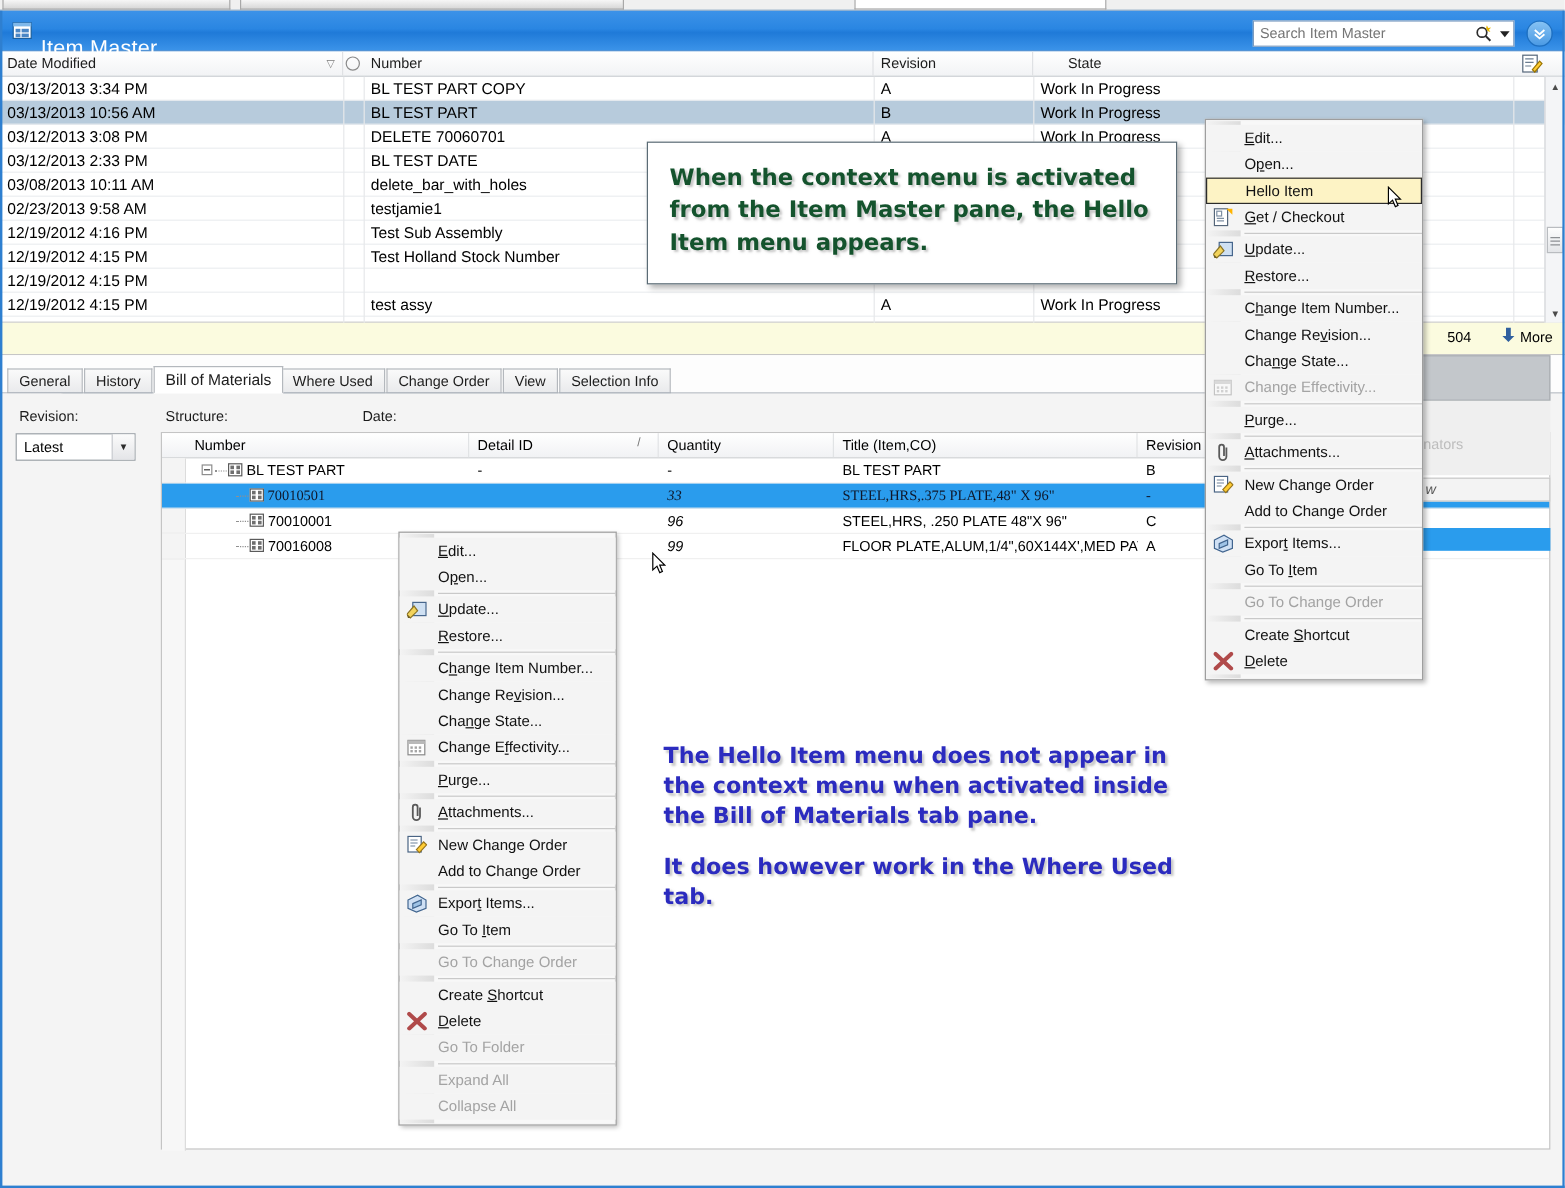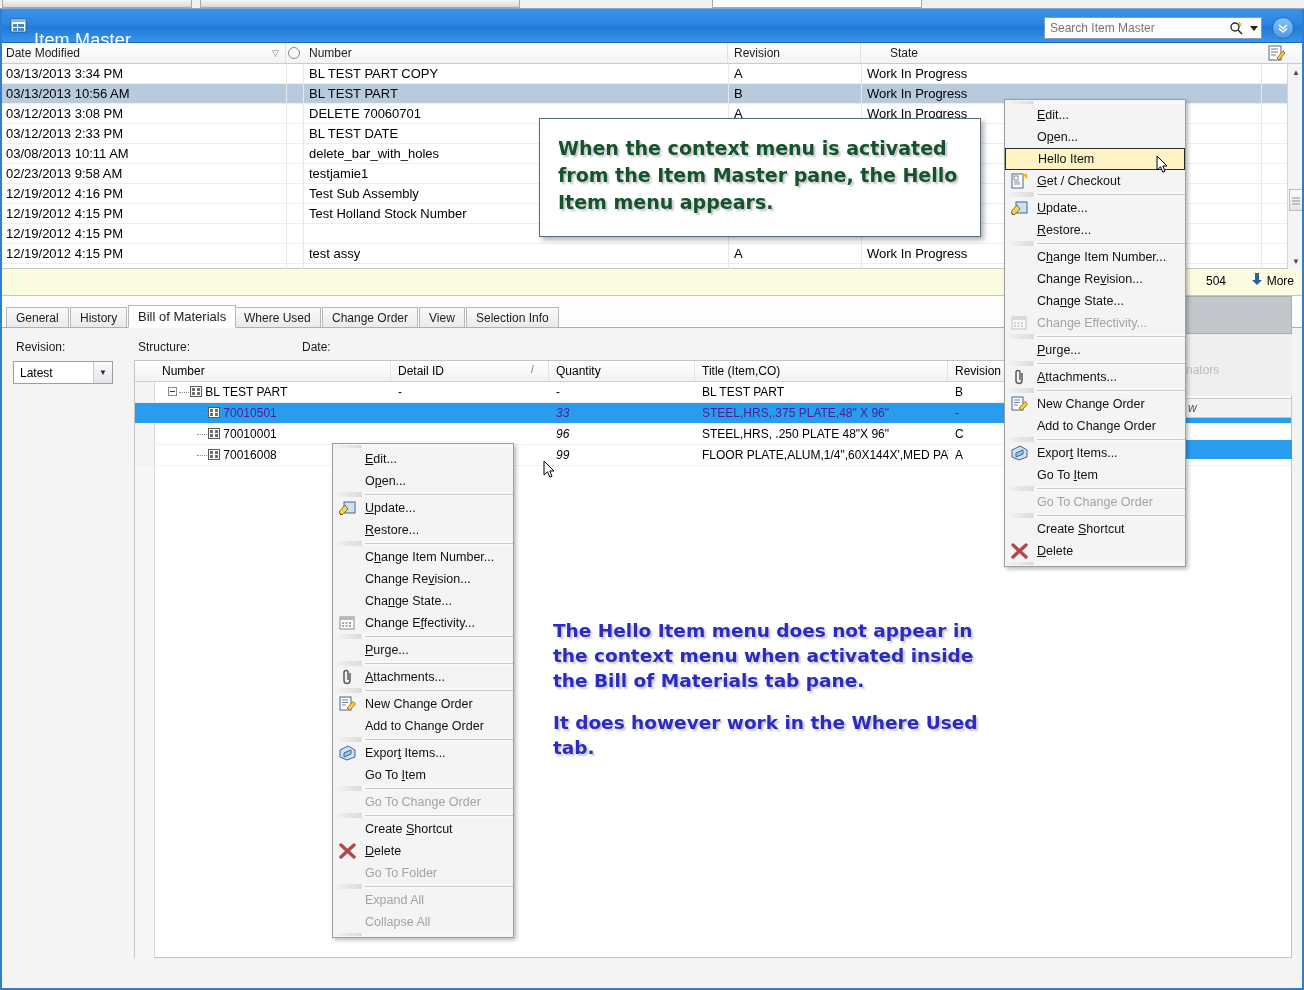--- a/index.html
+++ b/index.html
@@ -99,21 +99,21 @@
   
   #bom-table { position:absolute; left:134px; top:64px; width:1158px; height:598px;
      background:#ffffff; border:1px solid #c4c4c4; }
   #bom-head { position:absolute; left:0; top:0; width:1156px; height:21px;
      background:linear-gradient(#ffffff,#f1f2f4); border-bottom:1px solid #cfd1d4; }
   #bom-head .bh { position:absolute; top:0; height:20px; line-height:20px; padding-left:7px;
      font-size:12px; border-right:1px solid #e1e3e5; }
   #bom-head .tick { position:absolute; top:3px; font-size:10px; color:#777; }
   .bom-row { position:absolute; left:0; width:1156px; height:21px; line-height:21px; font-size:12px;
      border-bottom:1px solid #f0f0f0;}
-  .bom-row.sel { background:#2a9ced; color:#4c1d95; }
+  .bom-row.sel { background:#2a9ced; color:#0f172a;font-family:Liberation Serif, serif; }
   .bom-row .bc { position:absolute; top:0; height:21px; padding-left:7px; overflow:hidden;
      white-space:nowrap; }
   .gutter { position:absolute; left:0; top:21px; width:20px; height:577px;
      background:#f7f7f7; border-right:1px solid #dcdcdc; }
   .gcell { position:absolute; left:0; width:19px; height:21px; border-bottom:1px solid #e2e2e2;
      background:#f4f4f4; }
   .tri { position:absolute; left:5px; top:6px; width:0; height:0;
      border-left:6px solid #2b2b2b; border-top:4px solid transparent; border-bottom:4px solid transparent; }
 
   .node-icon { display:inline-block; width:12px; height:11px; vertical-align:-1px;

